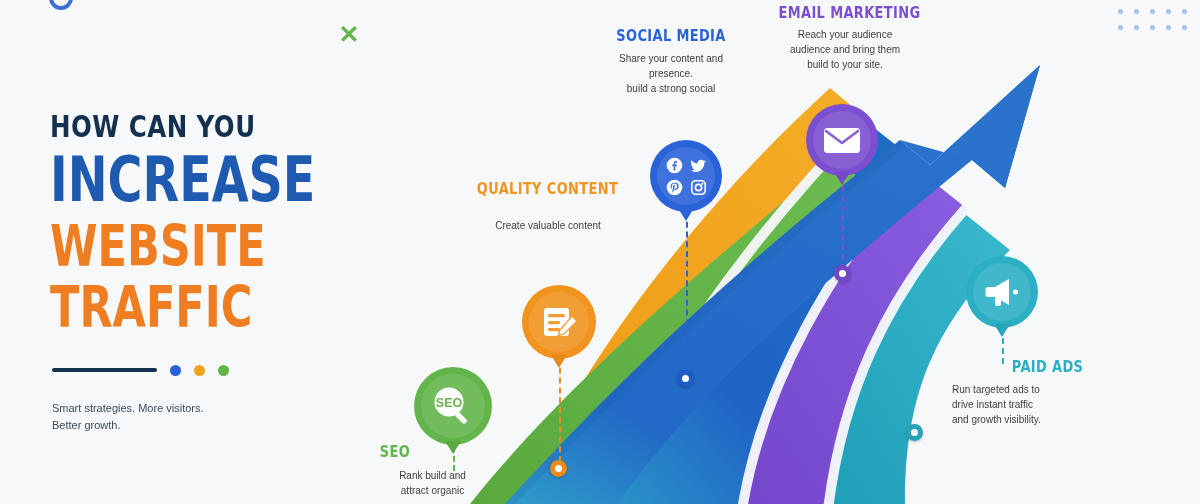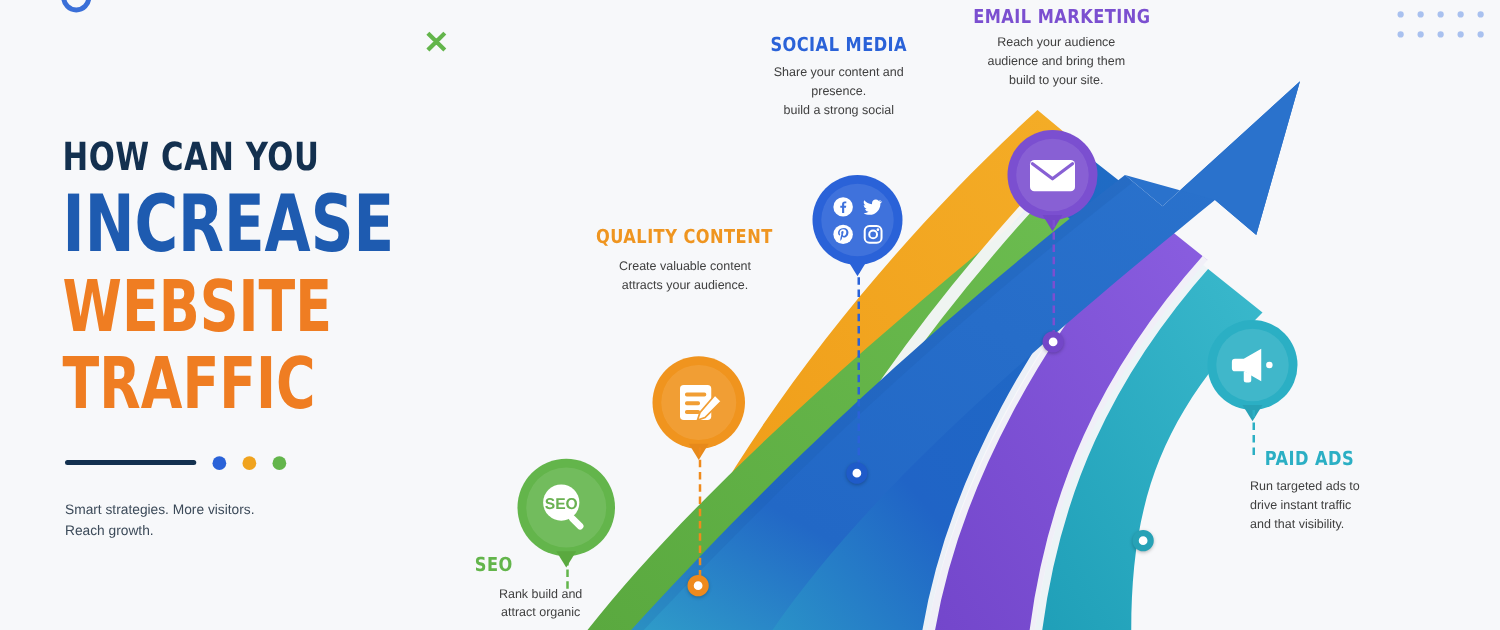--- a/index.html
+++ b/index.html
@@ -217,23 +217,22 @@
       <div class="inner-ring"></div>
       <svg width="46" height="46" viewBox="0 0 46 46">
         <circle cx="19" cy="19" r="14.5" fill="#fff"></circle>
         <text x="19" y="24" text-anchor="middle" font-family="Liberation Sans, sans-serif" font-size="12.5" font-weight="bold" fill="#5aa93f">SEO</text>
         <rect x="28" y="28" width="14" height="5.4" rx="2.7" transform="rotate(45 28 28)" fill="#fff"></rect>
       </svg>
     </div>
   </div>
 
   <div class="node-label" style="left:455px; top:180px; width:185px; color:#ef9520;">QUALITY CONTENT</div>
-  <div class="node-desc" style="left:468px; top:206px; width:160px;">
+  <div class="node-desc" style="left:468px; top:218px; width:160px;">
     <div>Create valuable content</div>
-    <div>attracts your audience.</div>
   </div>
   <div class="pin" style="left:522px; top:285px;">
     <div class="bulb" style="width:74px; height:74px; background:#f0941e; color:#e7891a;">
       <div class="inner-ring"></div>
       <svg width="40" height="40" viewBox="0 0 40 40">
         <rect x="5" y="6" width="25" height="28" rx="3" fill="#fff"></rect>
         <rect x="9" y="12" width="17" height="3.2" rx="1.4" fill="#f0941e"></rect>
         <rect x="9" y="19" width="12" height="3.2" rx="1.4" fill="#f0941e"></rect>
         <rect x="9" y="26" width="12" height="3.2" rx="1.4" fill="#f0941e"></rect>
         <path d="M33 14 L38 19 L25 32 L19 34 L21 28 Z" fill="#fff" stroke="#f0941e" stroke-width="1.4"></path>
@@ -299,35 +298,35 @@
       <svg width="40" height="34" viewBox="0 0 40 34">
         <path d="M6 12 h7 L27 4 v26 L13 22 H6 a2.5 2.5 0 0 1 -2.5 -2.5 v-5 A2.5 2.5 0 0 1 6 12 Z" fill="#fff"></path>
         <path d="M13 22 v7 a2 2 0 0 0 2 2 h2 a2 2 0 0 0 2 -2 v-4.5 Z" fill="#fff"></path>
         <circle cx="33.5" cy="17" r="2.6" fill="#fff"></circle>
       </svg>
     </div>
   </div>
   <div class="connector" style="left:1002px; top:328px; height:36px; border-color:#2bafc4;"></div>
   <div class="ringmark" style="left:906px; top:424px; border-color:#27a2b6;"></div>
   <div class="node-label" style="left:1008px; top:358px; width:110px; color:#2bafc4; text-align:left;">PAID ADS</div>
-  <div class="node-desc" style="left:1000px; top:382px; width:140px; text-align:left;">
+  <div class="node-desc" style="left:952px; top:382px; width:140px; text-align:left;">
     <div>Run targeted ads to</div>
     <div>drive instant traffic</div>
-    <div>and that visibility.</div>
+    <div>and growth visibility.</div>
   </div>
 
   <div class="headline">
     <div class="hl-1">HOW CAN YOU</div>
     <div class="hl-2">INCREASE</div>
     <div class="hl-3">WEBSITE TRAFFIC</div>
     <div class="rule-row">
       <span class="rule-bar"></span>
       <span class="rule-dot" style="background:#2a62d8;"></span>
       <span class="rule-dot" style="background:#f0a31e;"></span>
       <span class="rule-dot" style="background:#63b54b;"></span>
     </div>
     <div class="subtitle">
       <div>Smart strategies. More visitors.</div>
-      <div>Reach growth.</div>
+      <div>Better growth.</div>
     </div>
   </div>
 
 </div>
 
 </body></html>

